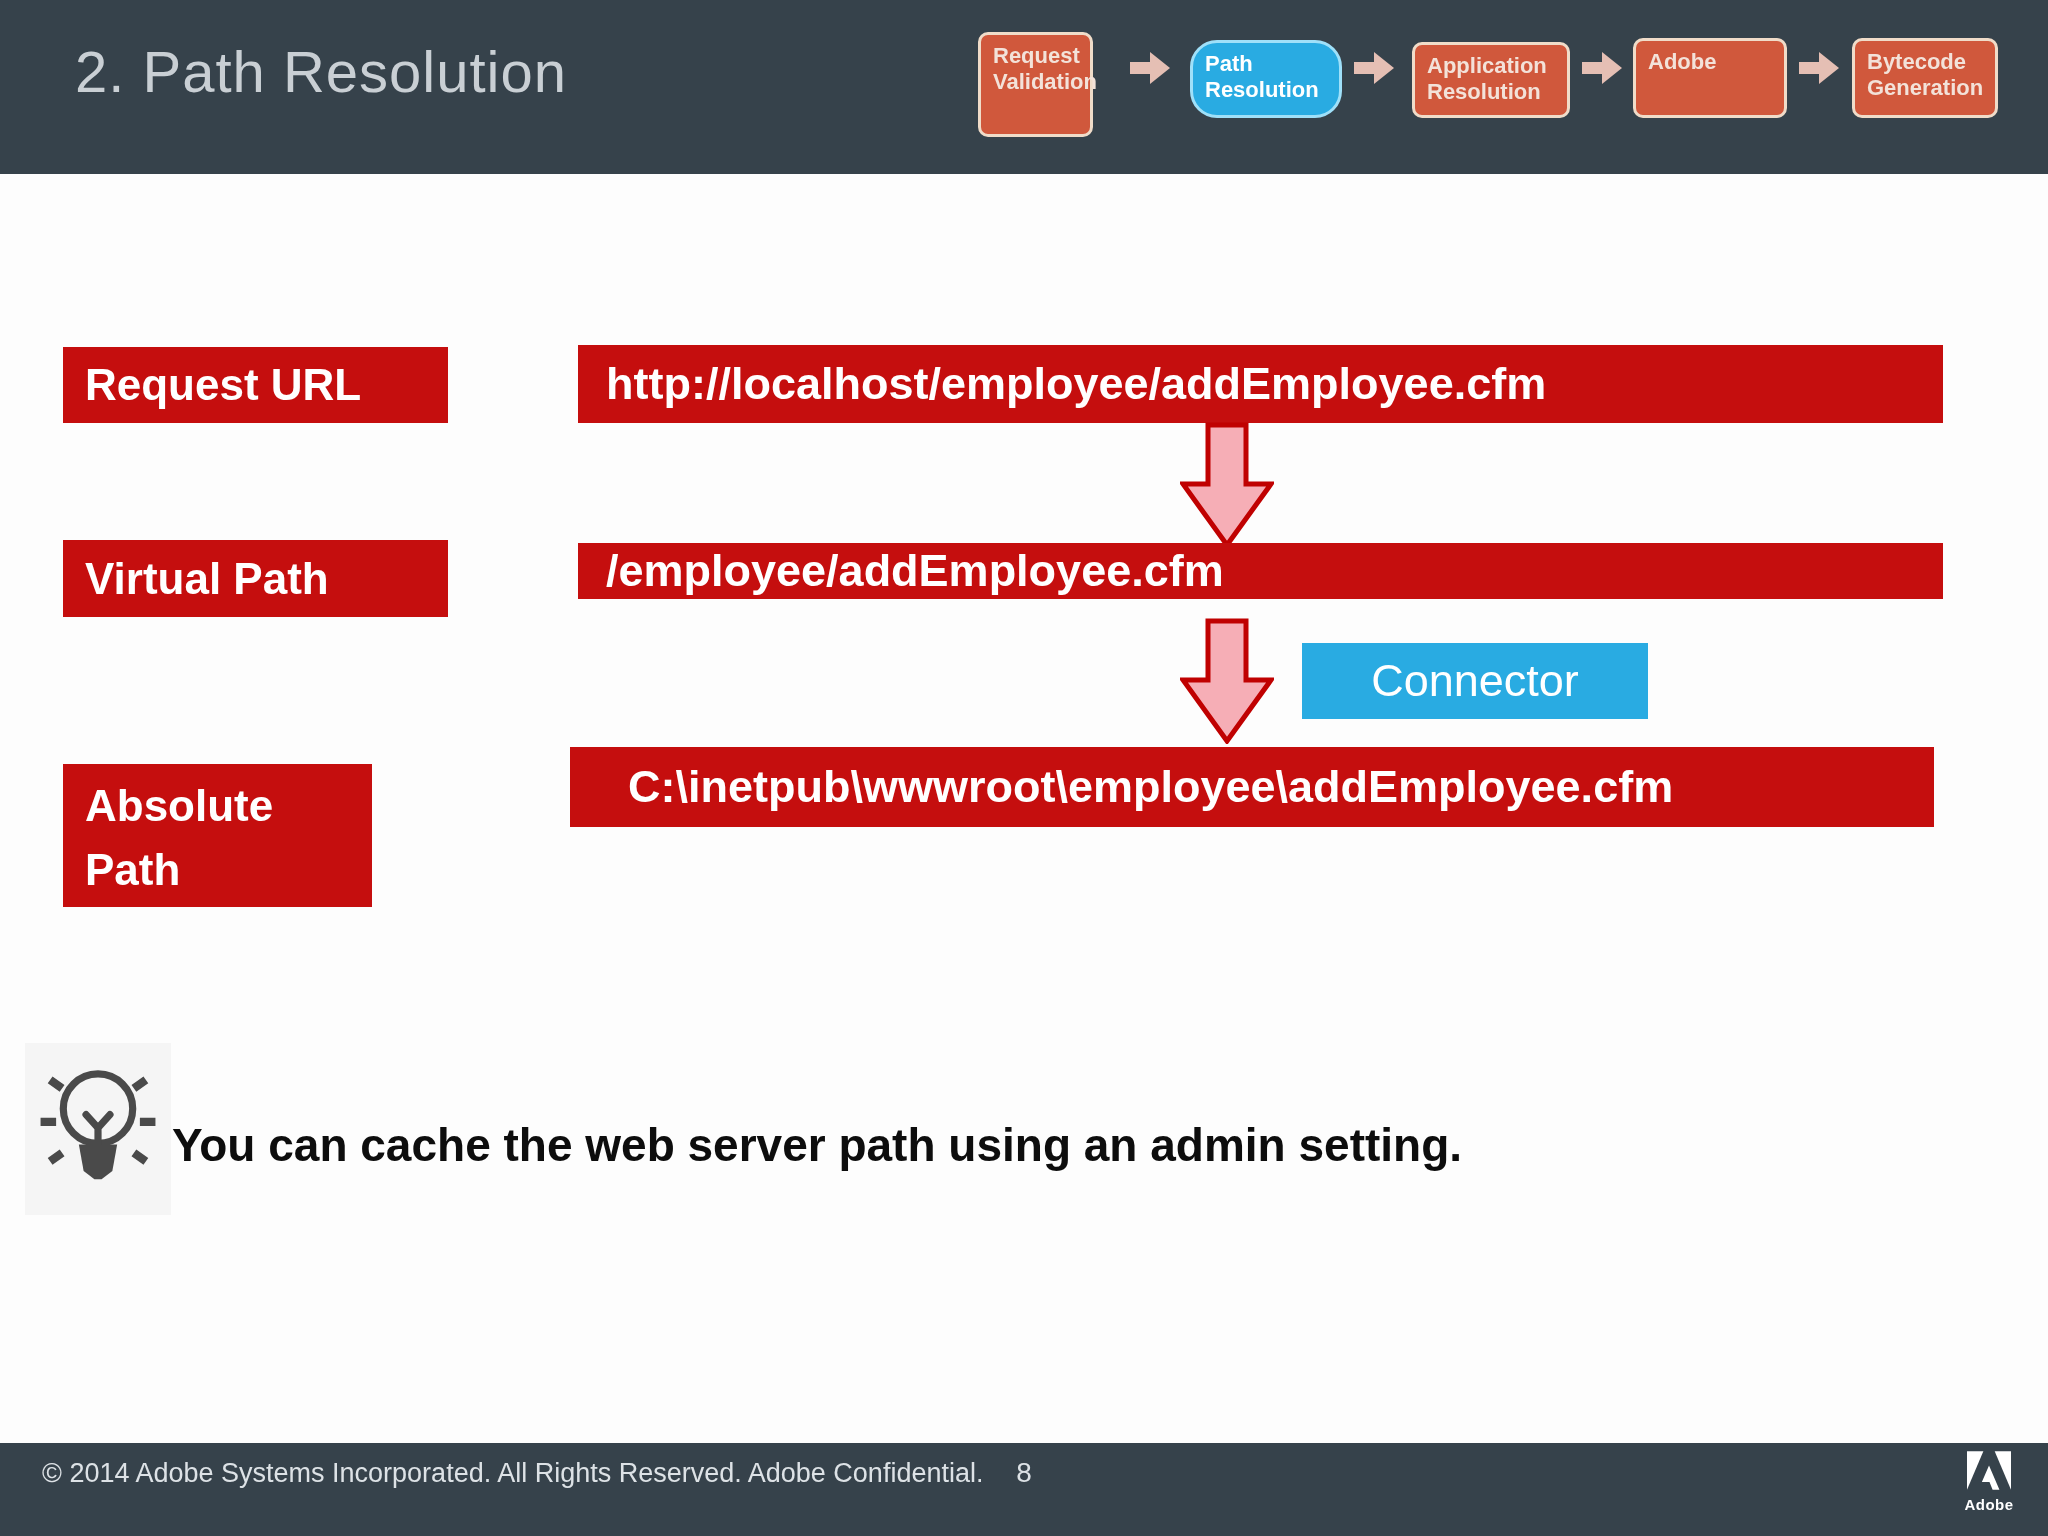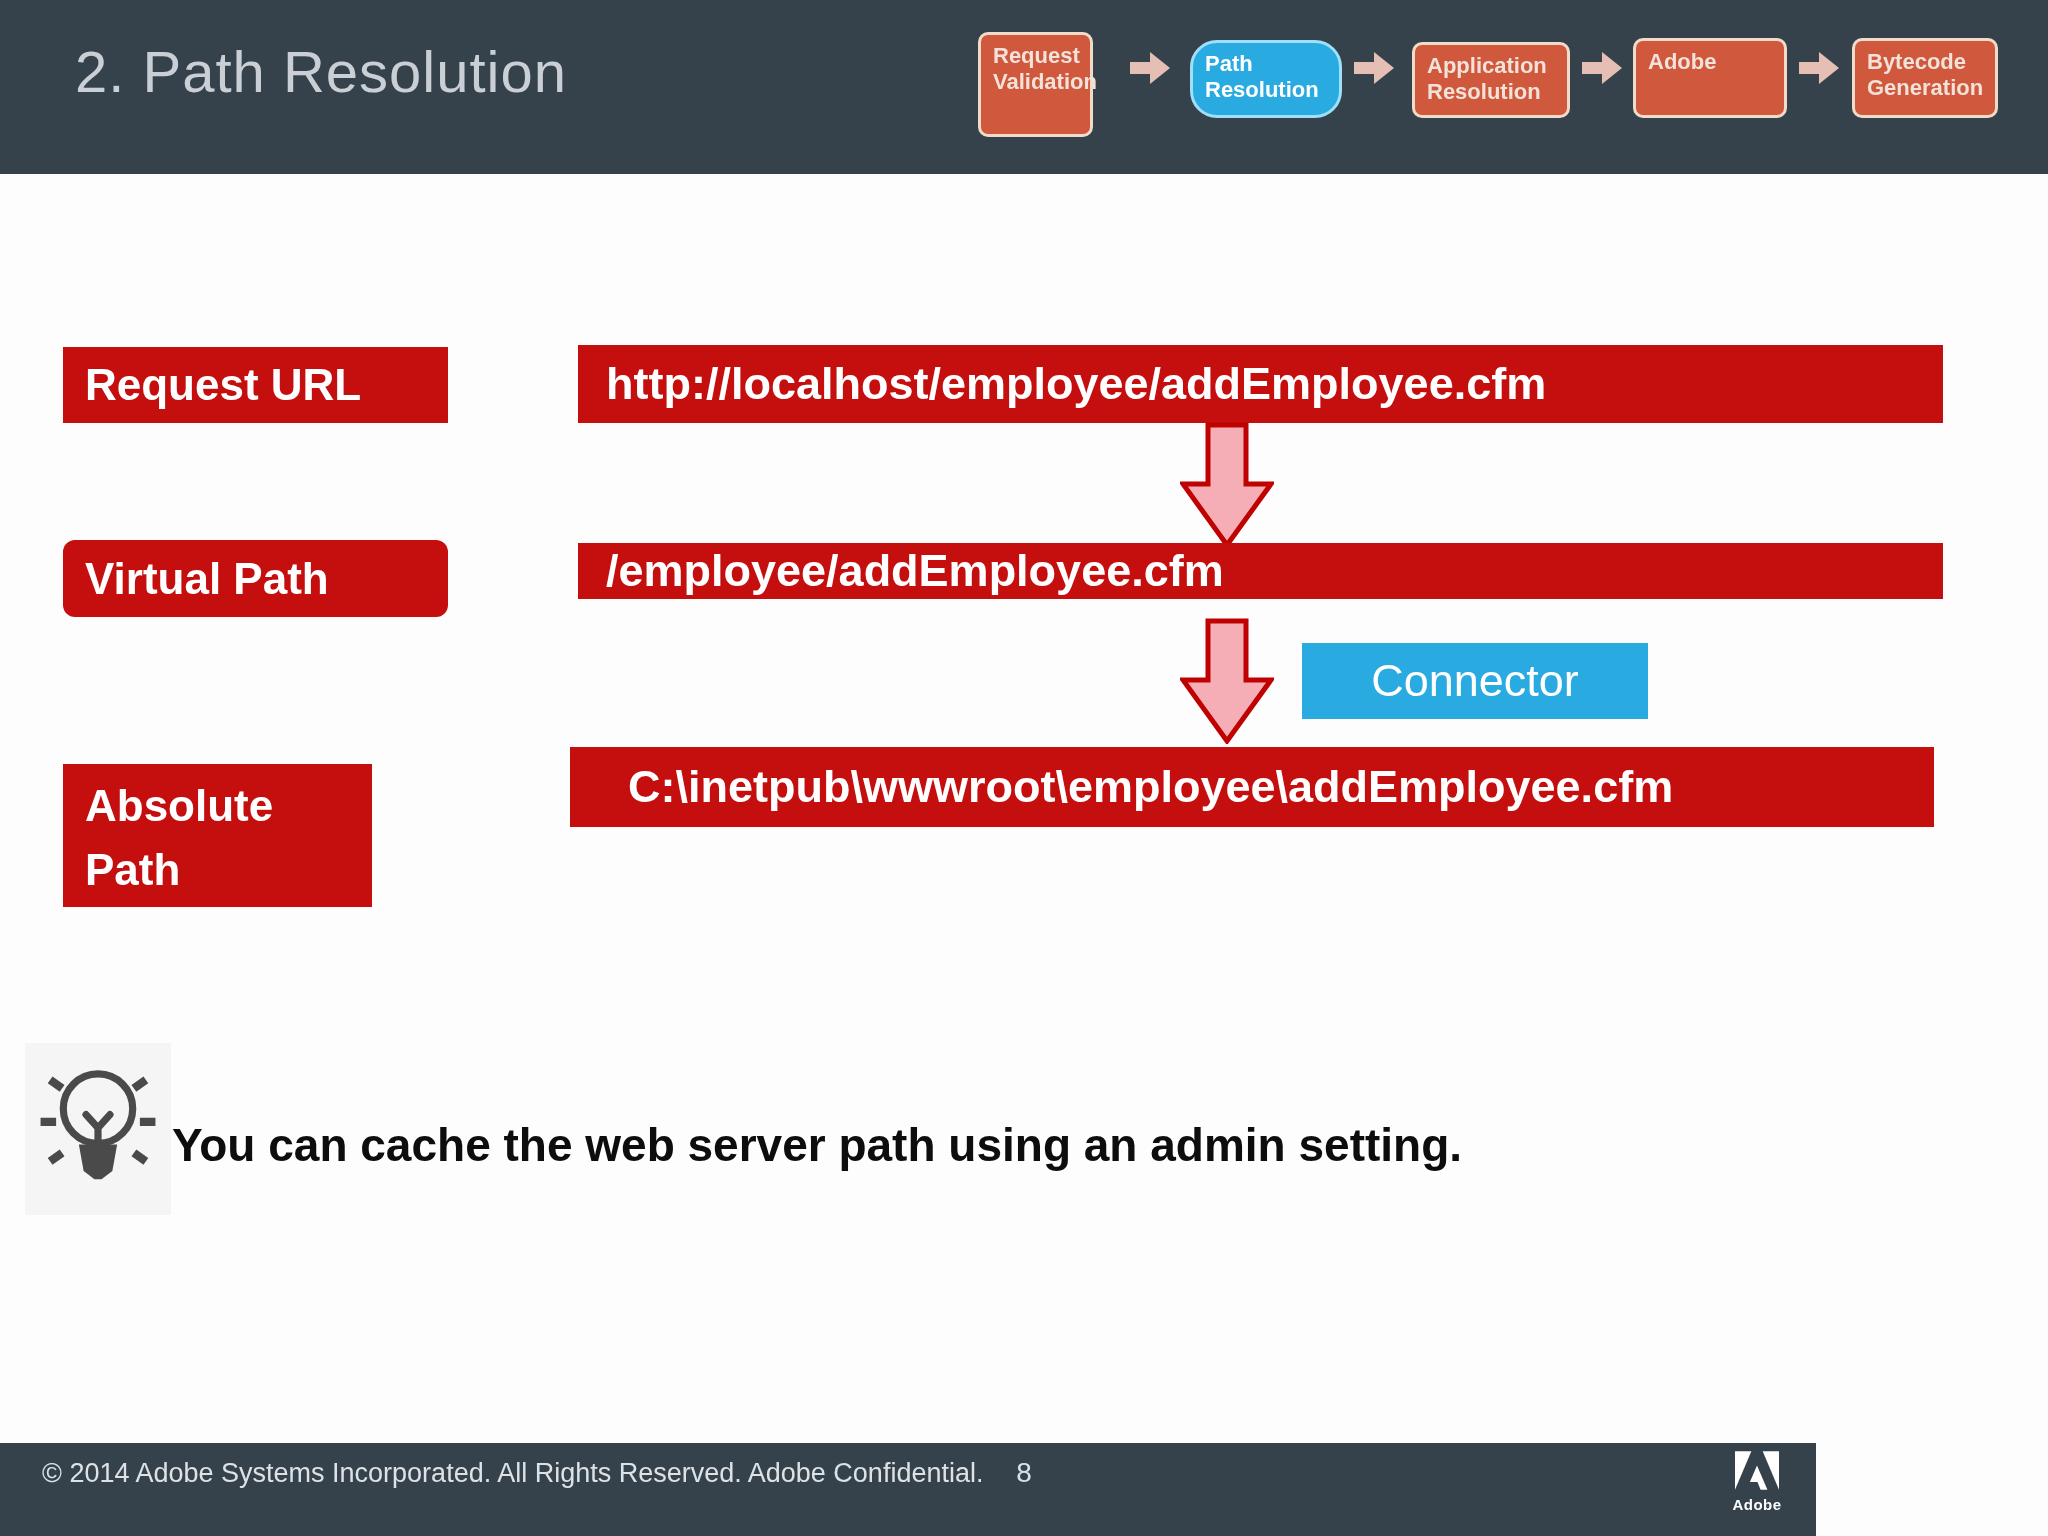--- a/index.html
+++ b/index.html
@@ -23,21 +23,21 @@
   .flow-arrow{position:absolute;width:44px;height:36px;}
   
   .rlabel,.rvalue{
     position:absolute;background:#C50E0E;color:#FFFFFF;font-weight:700;
     box-sizing:border-box;white-space:nowrap;
   }
   .rlabel{font-size:44px;padding-left:22px;}
   .rvalue{font-size:45px;padding-left:28px;display:flex;align-items:center;}
   .lbl1{left:63px;top:347px;width:385px;height:76px;line-height:76px;}
   .val1{left:578px;top:345px;width:1365px;height:78px;}
-  .lbl2{left:63px;top:540px;width:385px;height:77px;line-height:77px;border-radius:12px;}
+  .lbl2{left:63px;top:540px;width:385px;height:77px;line-height:77px;}
   .val2{left:578px;top:543px;width:1365px;height:56px;}
   .lbl3{left:63px;top:764px;width:309px;height:143px;line-height:64px;padding-top:10px;white-space:normal;}
   .val3{left:570px;top:747px;width:1364px;height:80px;padding-left:58px;}
   .down-arrow{position:absolute;width:94px;height:126px;}
   .da1{left:1180px;top:422px;}
   .da2{left:1180px;top:618px;}
   .connector{
     position:absolute;left:1302px;top:643px;width:346px;height:76px;
     background:#29ABE2;color:#FFFFFF;font-size:45px;font-weight:400;
     line-height:76px;text-align:center;
@@ -45,21 +45,21 @@
   
   .bulb-tile{
     position:absolute;left:25px;top:1043px;width:146px;height:172px;
     background:#F5F5F5;display:flex;align-items:center;justify-content:center;
   }
   .tip-text{
     position:absolute;left:172px;top:1118px;font-size:46px;font-weight:700;
     color:#0d0d0d;white-space:nowrap;
   }
   
-  .footer{position:absolute;left:0;top:1443px;width:1816px;height:93px;background:#36424B;}
+  .footer{position:absolute;left:0;top:1443px;width:2048px;height:93px;background:#36424B;}
   .copyright{
     position:absolute;left:42px;top:15px;font-size:27px;color:#DDE2E6;white-space:nowrap;
   }
   .page-num{
     position:absolute;left:0;top:14px;width:2048px;text-align:center;
     font-size:28px;color:#DDE2E6;
   }
   .adobe-brand{position:absolute;right:24px;top:8px;width:70px;text-align:center;}
   .adobe-brand .word{font-size:15px;font-weight:700;color:#FFFFFF;margin-top:2px;letter-spacing:0.5px;}
 </style>

